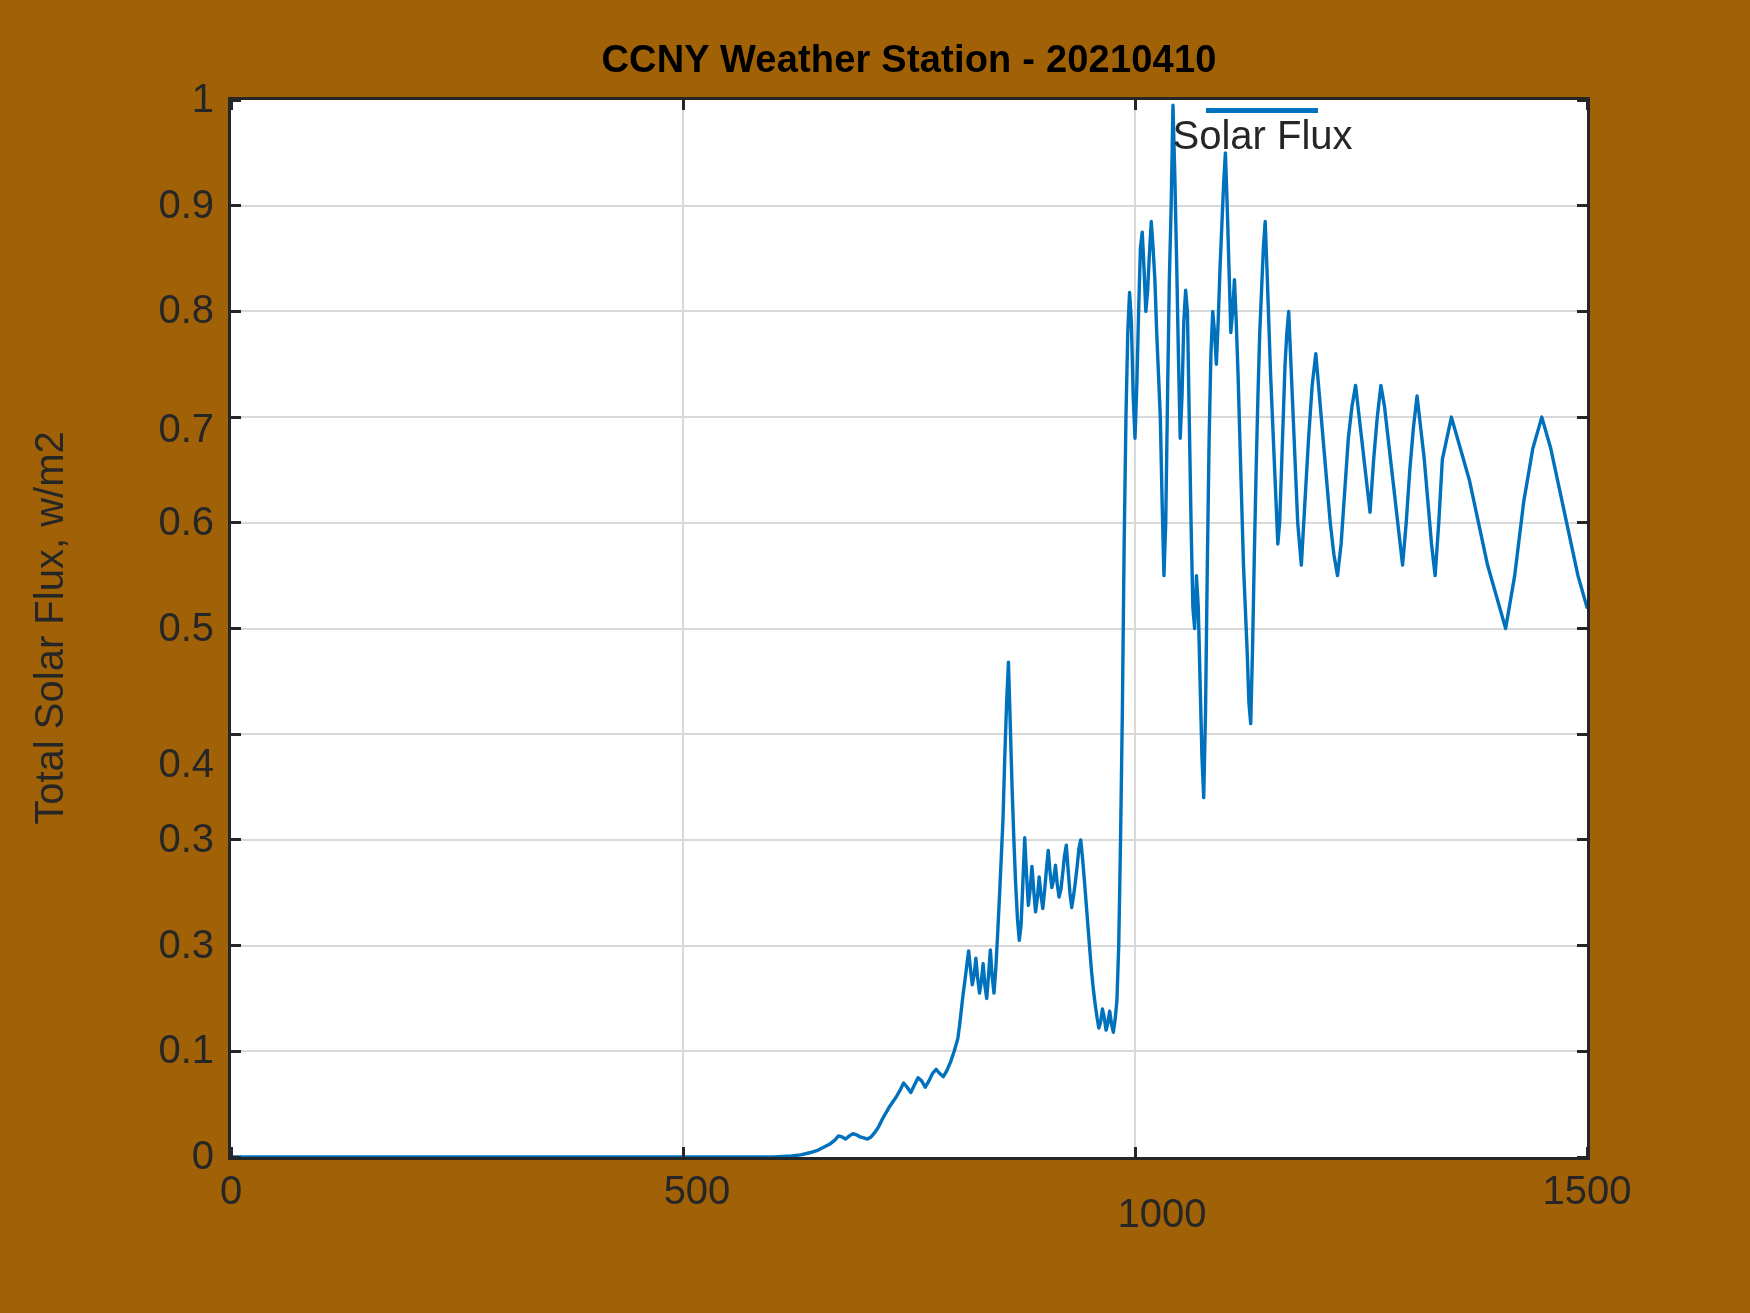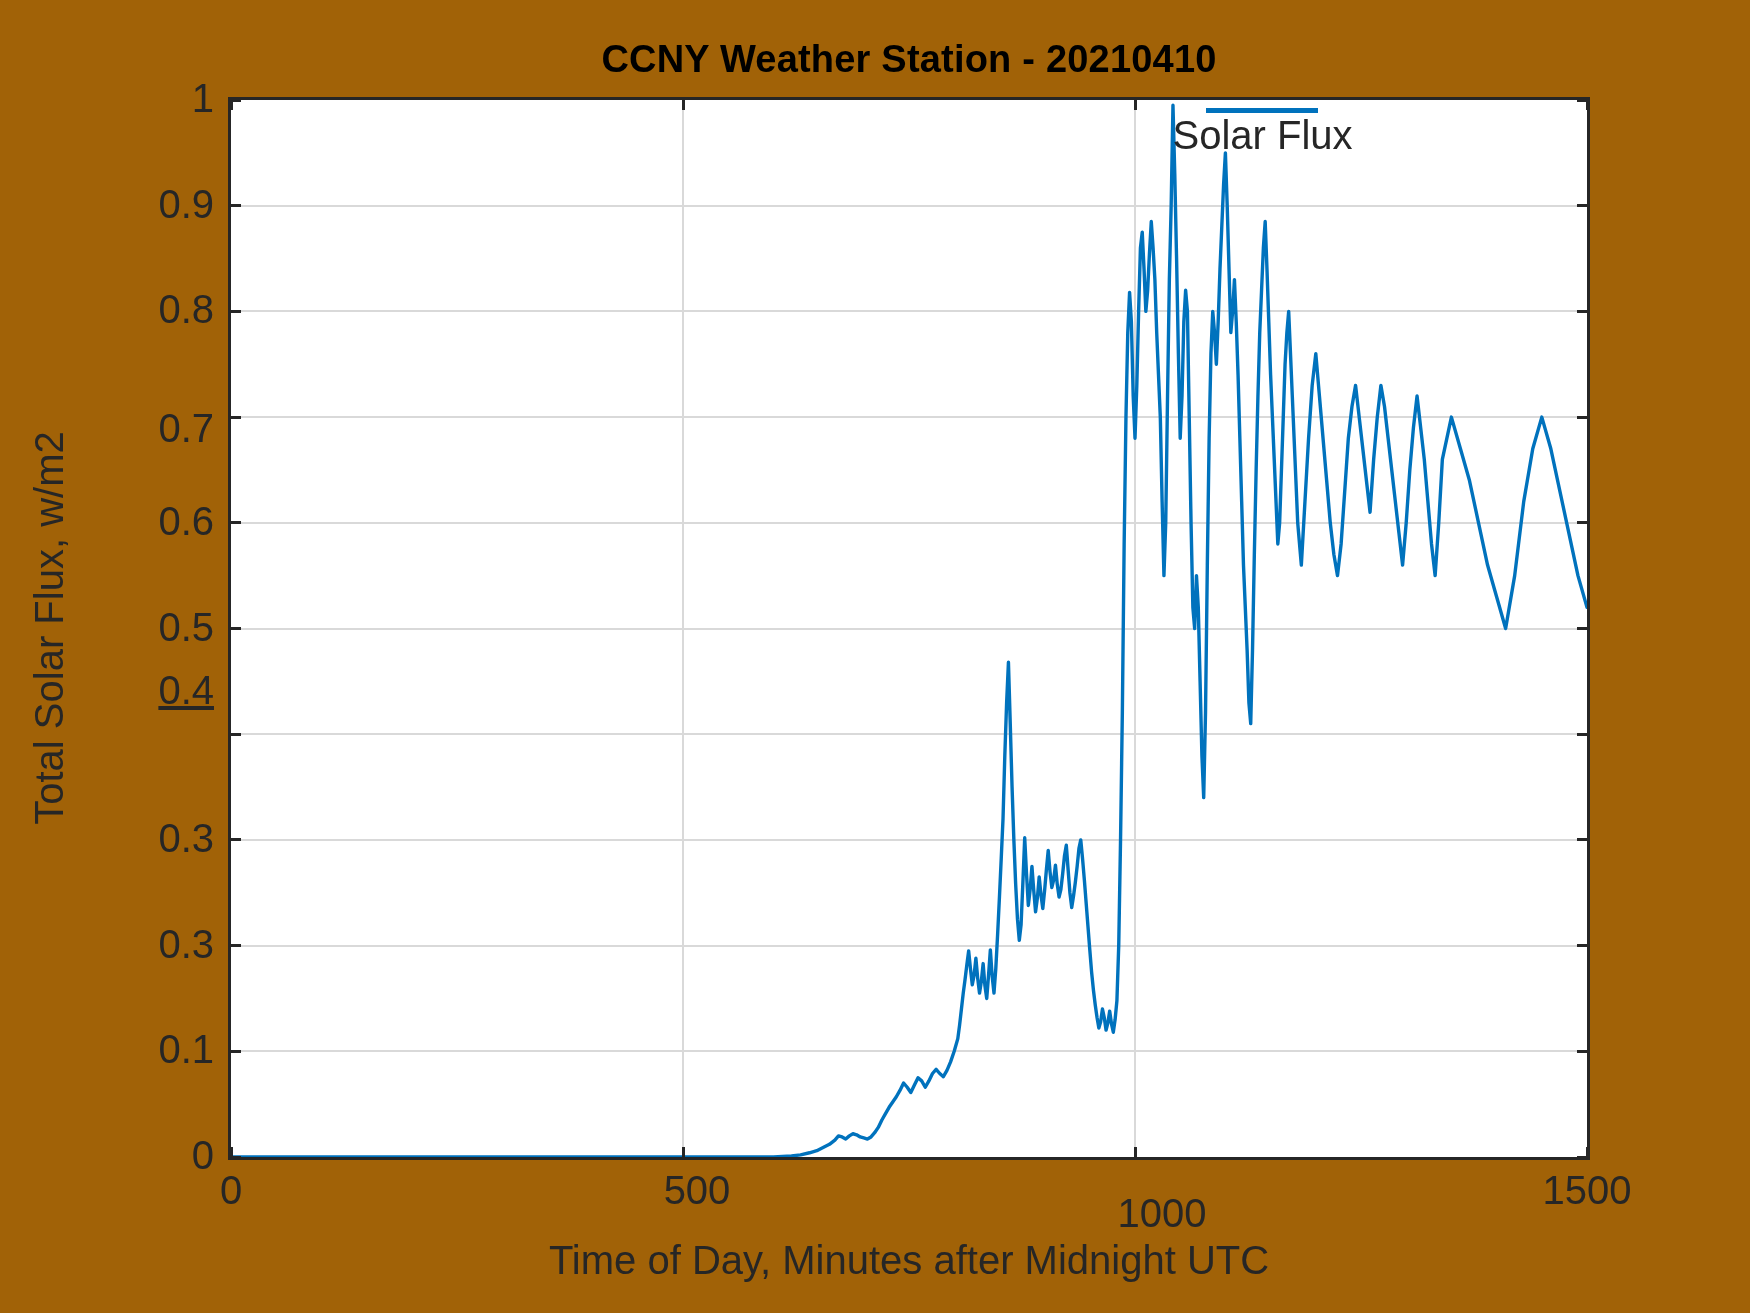--- a/index.html
+++ b/index.html
@@ -193,39 +193,38 @@
         <polyline id="series-solar-flux" fill="none" stroke="#0072BD" stroke-width="3.4" stroke-linejoin="round" stroke-linecap="round" vector-effect="non-scaling-stroke" points="0.00,1057.00 54.24,1057.00 108.48,1057.00 162.72,1057.00 216.96,1057.00 271.20,1057.00 325.44,1057.00 379.68,1057.00 433.92,1057.00 488.16,1057.00 524.32,1057.00 542.40,1057.00 560.48,1055.94 569.52,1054.89 578.56,1052.77 585.79,1050.66 592.12,1047.49 598.45,1044.32 603.87,1040.09 607.49,1035.86 611.10,1036.92 614.72,1039.03 618.34,1035.86 621.95,1033.75 625.57,1034.80 629.18,1036.92 632.80,1037.97 636.42,1039.03 640.03,1036.92 643.65,1032.69 647.26,1027.40 650.88,1020.00 654.50,1013.66 658.11,1007.32 661.73,1002.04 665.34,996.75 668.96,990.41 672.58,983.01 676.19,987.24 679.81,992.52 683.42,985.12 687.04,977.73 690.66,980.90 694.27,987.24 697.89,980.90 701.50,973.50 705.12,969.27 708.74,973.50 712.35,976.67 715.97,970.33 719.58,961.87 723.20,951.30 726.82,938.62 728.62,924.88 730.43,909.02 732.24,893.16 734.05,879.42 735.86,864.63 737.66,850.88 739.47,868.85 741.28,884.71 743.09,875.20 744.90,858.28 746.70,878.37 748.51,893.16 750.32,881.54 752.13,863.57 753.94,885.77 755.74,898.45 757.55,875.20 759.36,849.83 761.17,876.25 762.98,893.16 764.78,868.85 766.59,835.03 768.40,798.04 770.21,758.93 772.02,718.76 773.82,655.34 775.63,602.49 777.44,562.32 779.25,623.63 781.06,687.05 782.86,739.90 784.67,784.29 786.48,819.17 788.29,840.32 790.10,824.46 791.90,782.18 793.71,737.79 795.52,773.72 797.33,805.43 799.14,789.58 800.94,766.33 802.75,790.64 804.56,811.78 806.37,798.04 808.18,776.89 809.98,794.86 811.79,808.61 813.60,790.64 815.41,769.50 817.22,750.47 819.02,771.61 820.83,787.46 822.64,780.07 824.45,765.27 826.26,784.29 828.06,796.98 829.87,789.58 831.68,773.72 833.49,755.76 835.30,745.18 837.10,769.50 838.91,792.75 840.72,807.55 842.53,795.92 844.34,782.18 846.14,766.33 847.95,748.36 849.76,739.90 851.57,758.93 853.38,780.07 855.18,803.32 856.99,826.57 858.80,849.83 860.61,872.02 862.42,889.99 864.22,904.79 866.03,917.48 867.84,928.05 869.65,921.70 871.46,909.02 873.26,917.48 875.07,930.16 876.88,922.76 878.69,911.13 880.50,923.82 882.30,932.27 884.11,919.59 885.92,900.56 887.73,845.60 889.54,739.90 891.34,613.06 893.15,443.94 894.96,317.10 896.77,232.54 898.58,192.37 900.38,221.97 902.19,295.96 904.00,338.24 905.81,285.39 907.62,211.40 909.42,147.98 911.23,132.13 913.04,169.12 914.85,211.40 916.66,190.26 918.46,153.26 920.27,121.55 922.08,147.98 923.89,179.69 925.70,232.54 927.50,274.82 929.31,317.10 931.12,401.66 932.93,475.65 934.74,422.80 936.54,295.96 938.35,179.69 940.16,105.70 941.97,5.29 943.78,73.99 945.58,158.55 947.39,253.68 949.20,338.24 951.01,295.96 952.82,221.97 954.62,190.26 956.43,211.40 958.24,317.10 960.05,422.80 961.86,507.36 963.66,528.50 965.47,475.65 967.28,507.36 969.09,581.35 970.90,655.34 972.70,697.62 974.51,613.06 976.32,465.08 978.13,338.24 979.94,253.68 981.74,211.40 983.55,232.54 985.36,264.25 987.17,221.97 988.98,169.12 990.78,126.84 992.59,84.56 994.40,52.85 996.21,105.70 998.02,169.12 999.82,232.54 1001.63,211.40 1003.44,179.69 1005.25,221.97 1007.06,274.82 1008.86,338.24 1010.67,401.66 1012.48,465.08 1014.29,507.36 1016.10,549.64 1017.90,602.49 1019.71,623.63 1021.52,549.64 1023.33,454.51 1025.14,369.95 1026.94,295.96 1028.75,232.54 1030.56,190.26 1032.37,147.98 1034.18,121.55 1035.98,169.12 1037.79,221.97 1039.60,274.82 1041.41,317.10 1043.22,359.38 1045.02,401.66 1046.83,443.94 1048.64,422.80 1050.45,369.95 1052.26,317.10 1054.06,264.25 1055.87,232.54 1057.68,211.40 1059.49,253.68 1061.30,295.96 1063.10,338.24 1064.91,380.52 1066.72,422.80 1070.34,465.08 1073.95,401.66 1077.57,338.24 1081.18,285.39 1084.80,253.68 1088.42,295.96 1092.03,338.24 1095.65,380.52 1099.26,422.80 1102.88,454.51 1106.50,475.65 1110.11,443.94 1113.73,391.09 1117.34,338.24 1120.96,306.53 1124.58,285.39 1128.19,317.10 1131.81,348.81 1135.42,380.52 1139.04,412.23 1142.66,359.38 1146.27,317.10 1149.89,285.39 1153.50,306.53 1157.12,338.24 1160.74,369.95 1164.35,401.66 1167.97,433.37 1171.58,465.08 1175.20,422.80 1178.82,369.95 1182.43,327.67 1186.05,295.96 1189.66,327.67 1193.28,359.38 1196.90,401.66 1200.51,443.94 1204.13,475.65 1207.74,422.80 1211.36,359.38 1220.40,317.10 1229.44,348.81 1238.48,380.52 1247.52,422.80 1256.56,465.08 1265.60,496.79 1274.64,528.50 1283.68,475.65 1292.72,401.66 1301.76,348.81 1310.80,317.10 1319.84,348.81 1328.88,391.09 1337.92,433.37 1346.96,475.65 1356.00,507.36"></polyline>
       </svg>
     </div>
   </div>
 
   <div id="legend">
     <div id="legend-line" style="background: rgb(0, 114, 189);"></div>
     <div id="legend-label">Solar Flux</div>
   </div>
 
-  <div id="xaxis-title">Time of Day, Minutes after Midnight UTC</div>
   <div id="yaxis-title">Total Solar Flux, w/m2</div>
 
   <div id="tick-layer">
       <div class="tick-y" style="top: 1155.5px;"></div>
       <div class="tick-y-right" style="top: 1155.5px; left: 1577px;"></div>
       <div class="ylabel-tick" style="top: 1135px;">0</div>
       <div class="tick-y" style="top: 1049.8px;"></div>
       <div class="tick-y-right" style="top: 1049.8px; left: 1577px;"></div>
       <div class="ylabel-tick" style="top: 1029.3px;">0.1</div>
       <div class="tick-y" style="top: 944.1px;"></div>
       <div class="tick-y-right" style="top: 944.1px; left: 1577px;"></div>
       <div class="ylabel-tick" style="top: 923.6px;">0.3</div>
       <div class="tick-y" style="top: 838.4px;"></div>
       <div class="tick-y-right" style="top: 838.4px; left: 1577px;"></div>
       <div class="ylabel-tick" style="top: 817.9px;">0.3</div>
       <div class="tick-y" style="top: 732.7px;"></div>
       <div class="tick-y-right" style="top: 732.7px; left: 1577px;"></div>
-      <div class="ylabel-tick" style="top: 670px; text-decoration: underline;">0.4</div>
+      <div class="ylabel-tick" style="top: 743px;">0.4</div>
       <div class="tick-y" style="top: 627px;"></div>
       <div class="tick-y-right" style="top: 627px; left: 1577px;"></div>
       <div class="ylabel-tick" style="top: 606.5px;">0.5</div>
       <div class="tick-y" style="top: 521.3px;"></div>
       <div class="tick-y-right" style="top: 521.3px; left: 1577px;"></div>
       <div class="ylabel-tick" style="top: 500.8px;">0.6</div>
       <div class="tick-y" style="top: 415.6px;"></div>
       <div class="tick-y-right" style="top: 415.6px; left: 1577px;"></div>
       <div class="ylabel-tick" style="top: 408px;">0.7</div>
       <div class="tick-y" style="top: 309.9px;"></div>

